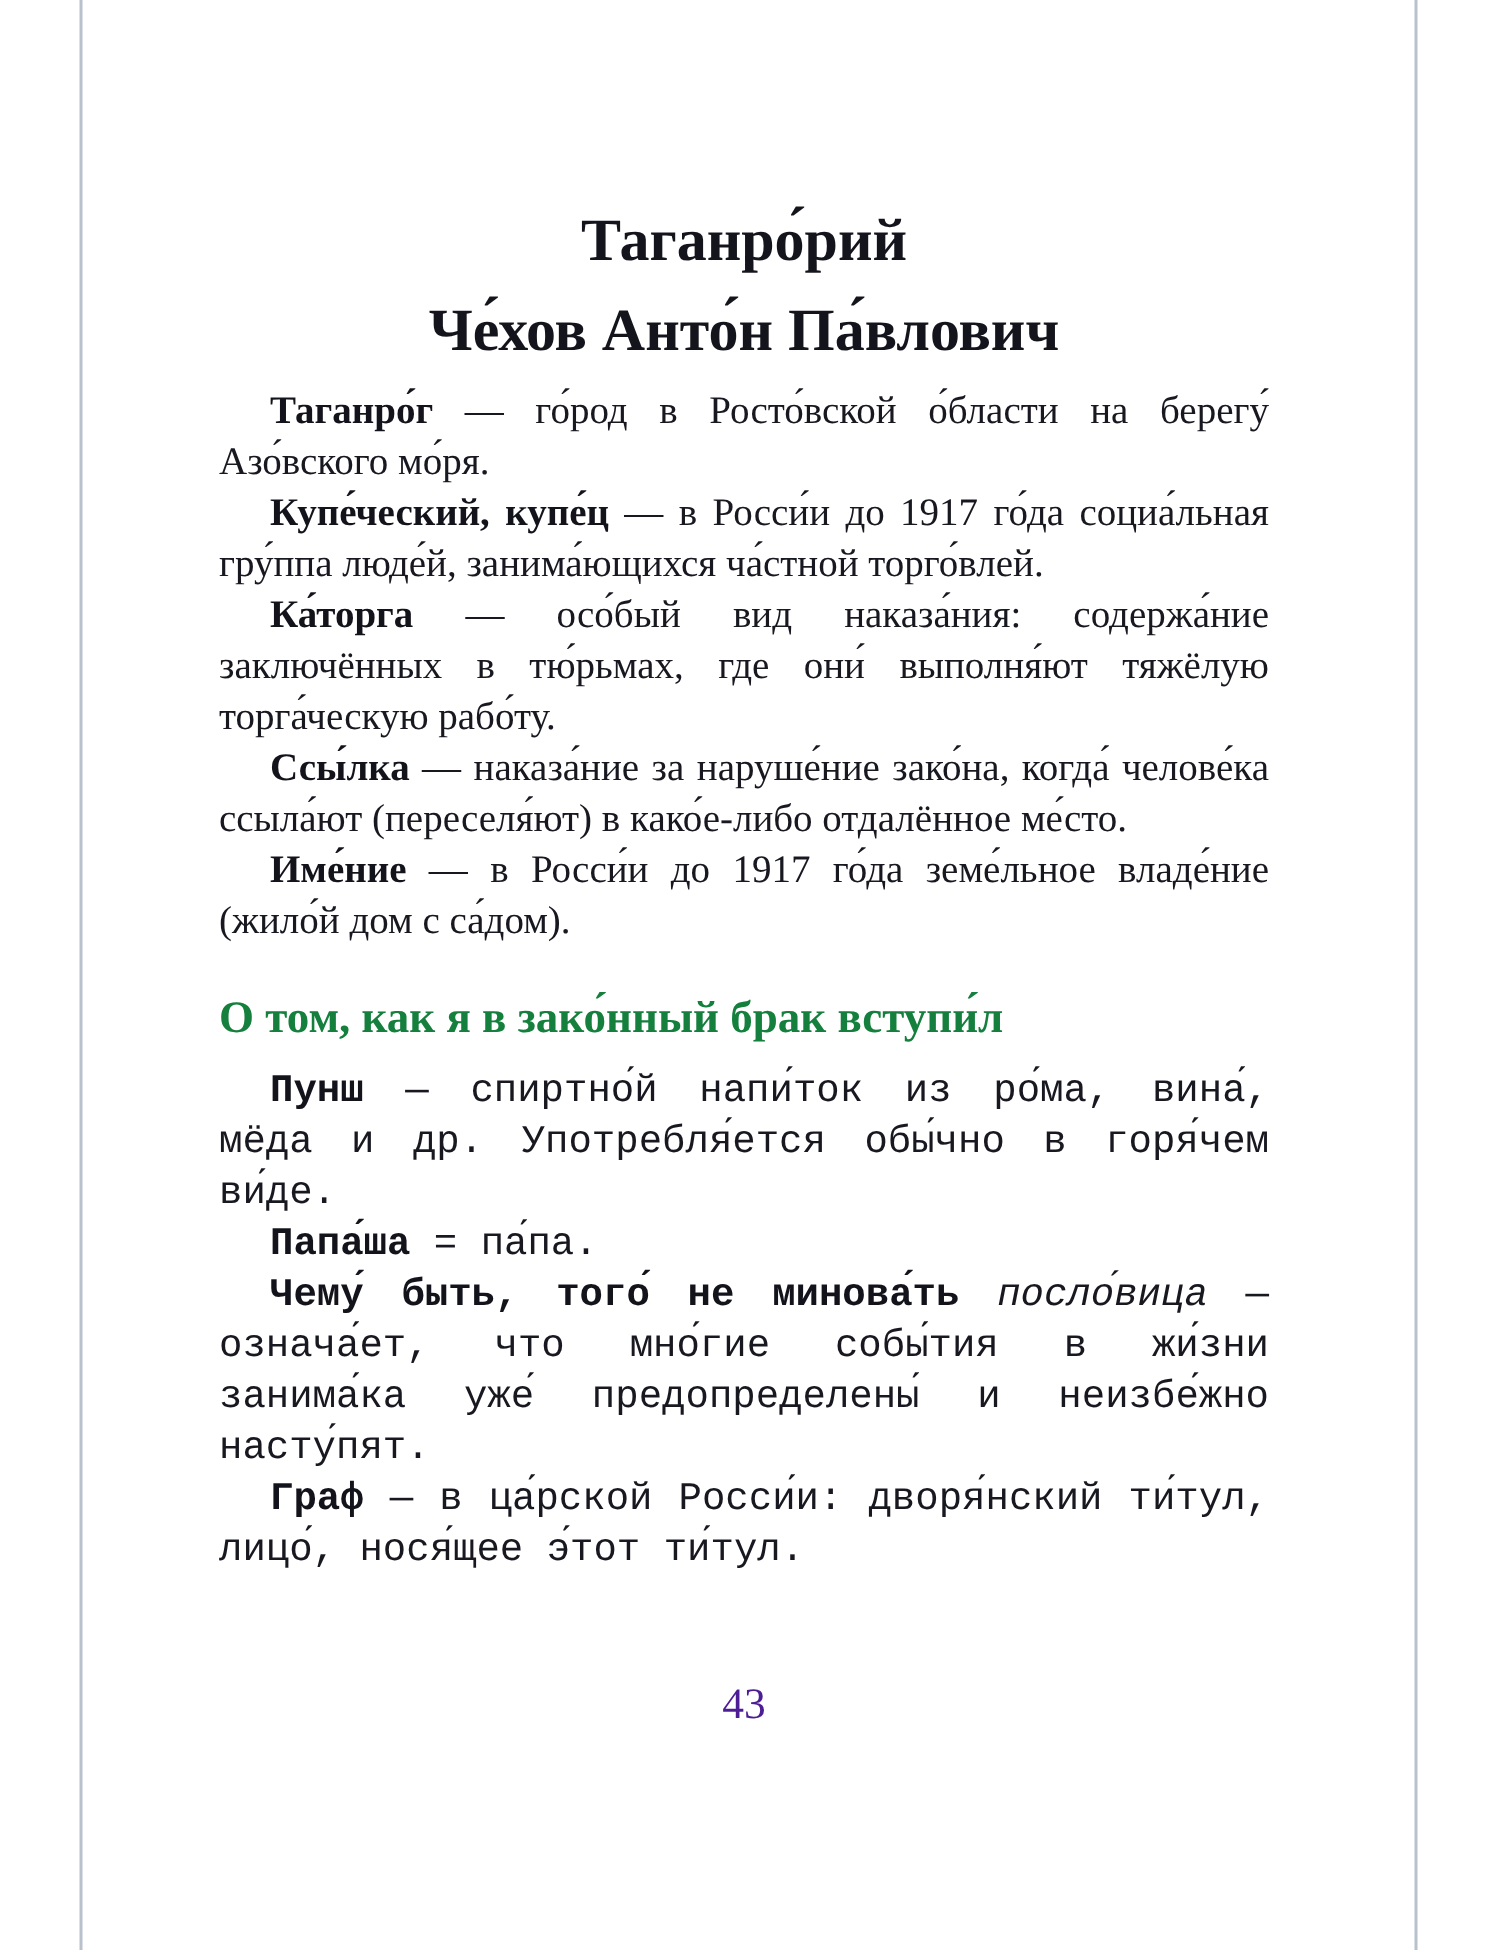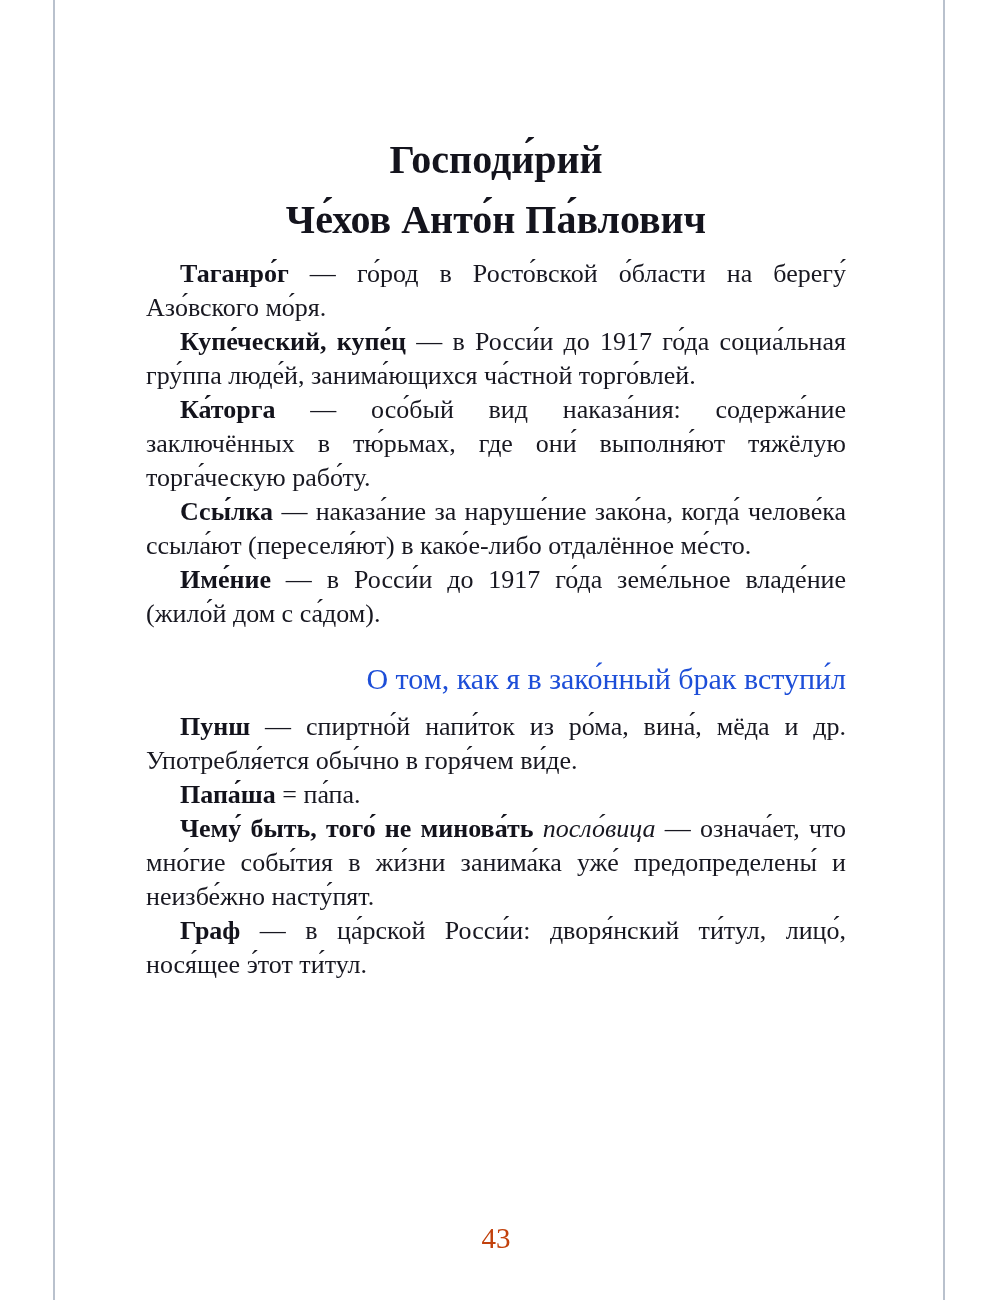--- a/index.html
+++ b/index.html
@@ -53,59 +53,59 @@
   .entry {
     margin: 0;
     font-size: 26px;
     line-height: 34px;
     text-align: justify;
     text-indent: 34px;
   }
   .entry b { color: #13131c; }
   .section-heading {
     margin: 29px 0 5px 0;
-    text-align: right;
+    text-align: left;
     font-size: 30px;
-    font-weight: normal;
+    font-weight: bold;
     line-height: 38px;
-    color: #1d4ed8;
+    color: #15803d;
   }
   .page-number {
     position: absolute;
     left: 146px;
     width: 700px;
-    top: 1222px;
+    top: 1120px;
     text-align: center;
     font-size: 29px;
-    color: #c2410c;
+    color: #4c1d95;
   }
 </style>
 </head>
 <body>
 
 <div class="page-edge left"></div>
 <div class="page-edge right"></div>
 
 <div class="content">
 
-  <h1 class="title">Господи́рий</h1>
+  <h1 class="title">Таганро́рий</h1>
 
   <h2 class="author">Че́хов Анто́н Па́влович</h2>
 
   <div class="entries">
     <p class="entry"><b>Таганро́г</b><span> — го́род в Росто́вской о́бласти на берегу́ Азо́вского мо́ря.</span></p>
     <p class="entry"><b>Купе́ческий, купе́ц</b><span> — в Росси́и до 1917 го́да социа́льная гру́ппа люде́й, занима́ющихся ча́стной торго́влей.</span></p>
     <p class="entry"><b>Ка́торга</b><span> — осо́бый вид наказа́ния: содержа́ние заключённых в тю́рьмах, где они́ выполня́ют тяжёлую торга́ческую рабо́ту.</span></p>
     <p class="entry"><b>Ссы́лка</b><span> — наказа́ние за наруше́ние зако́на, когда́ челове́ка ссыла́ют (переселя́ют) в како́е-либо отдалённое ме́сто.</span></p>
     <p class="entry"><b>Име́ние</b><span> — в Росси́и до 1917 го́да земе́льное владе́ние (жило́й дом с са́дом).</span></p>
   </div>
 
   <h3 class="section-heading">О том, как я в зако́нный брак вступи́л</h3>
 
-  <div class="entries" style="margin-top:12px;">
+  <div class="entries" style="margin-top:12px;font-family:Liberation Mono, monospace;">
     <p class="entry"><b>Пунш</b><span> — спиртно́й напи́ток из ро́ма, вина́, мёда и др. Употребля́ется обы́чно в горя́чем ви́де.</span></p>
     <p class="entry"><b>Папа́ша</b><span> = па́па.</span></p>
     <p class="entry"><b>Чему́ быть, того́ не минова́ть</b> <i>посло́вица</i><span> — означа́ет, что мно́гие собы́тия в жи́зни занима́ка уже́ предопределены́ и неизбе́жно насту́пят.</span></p>
     <p class="entry"><b>Граф</b><span> — в ца́рской Росси́и: дворя́нский ти́тул, лицо́, нося́щее э́тот ти́тул.</span></p>
   </div>
 
 </div>
 
 <div class="page-number">43</div>
 

